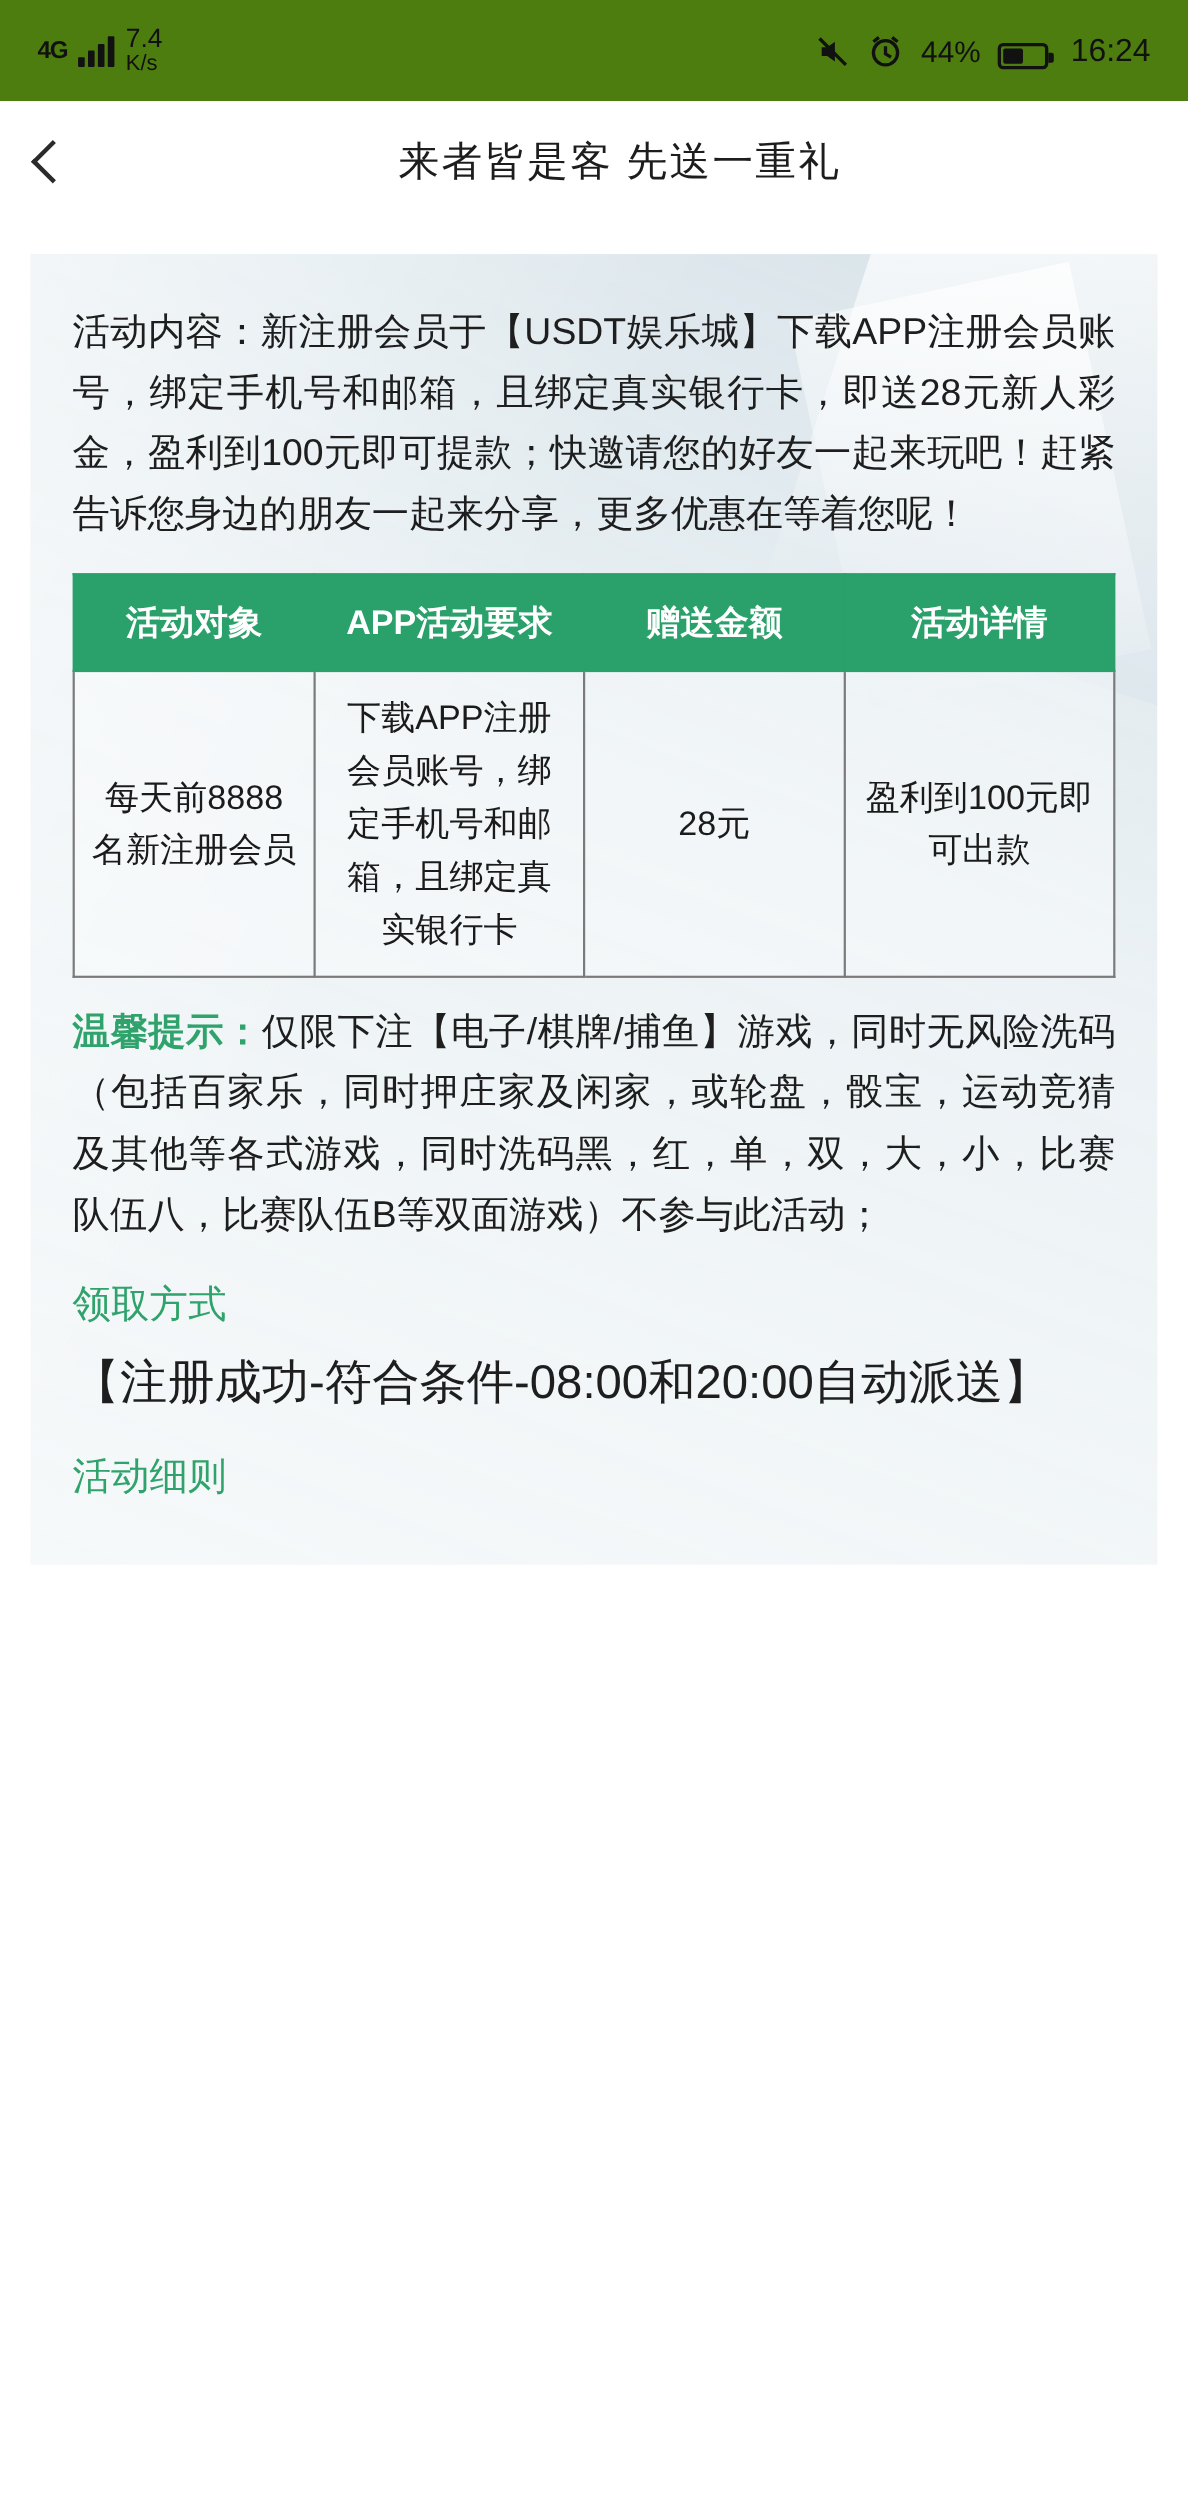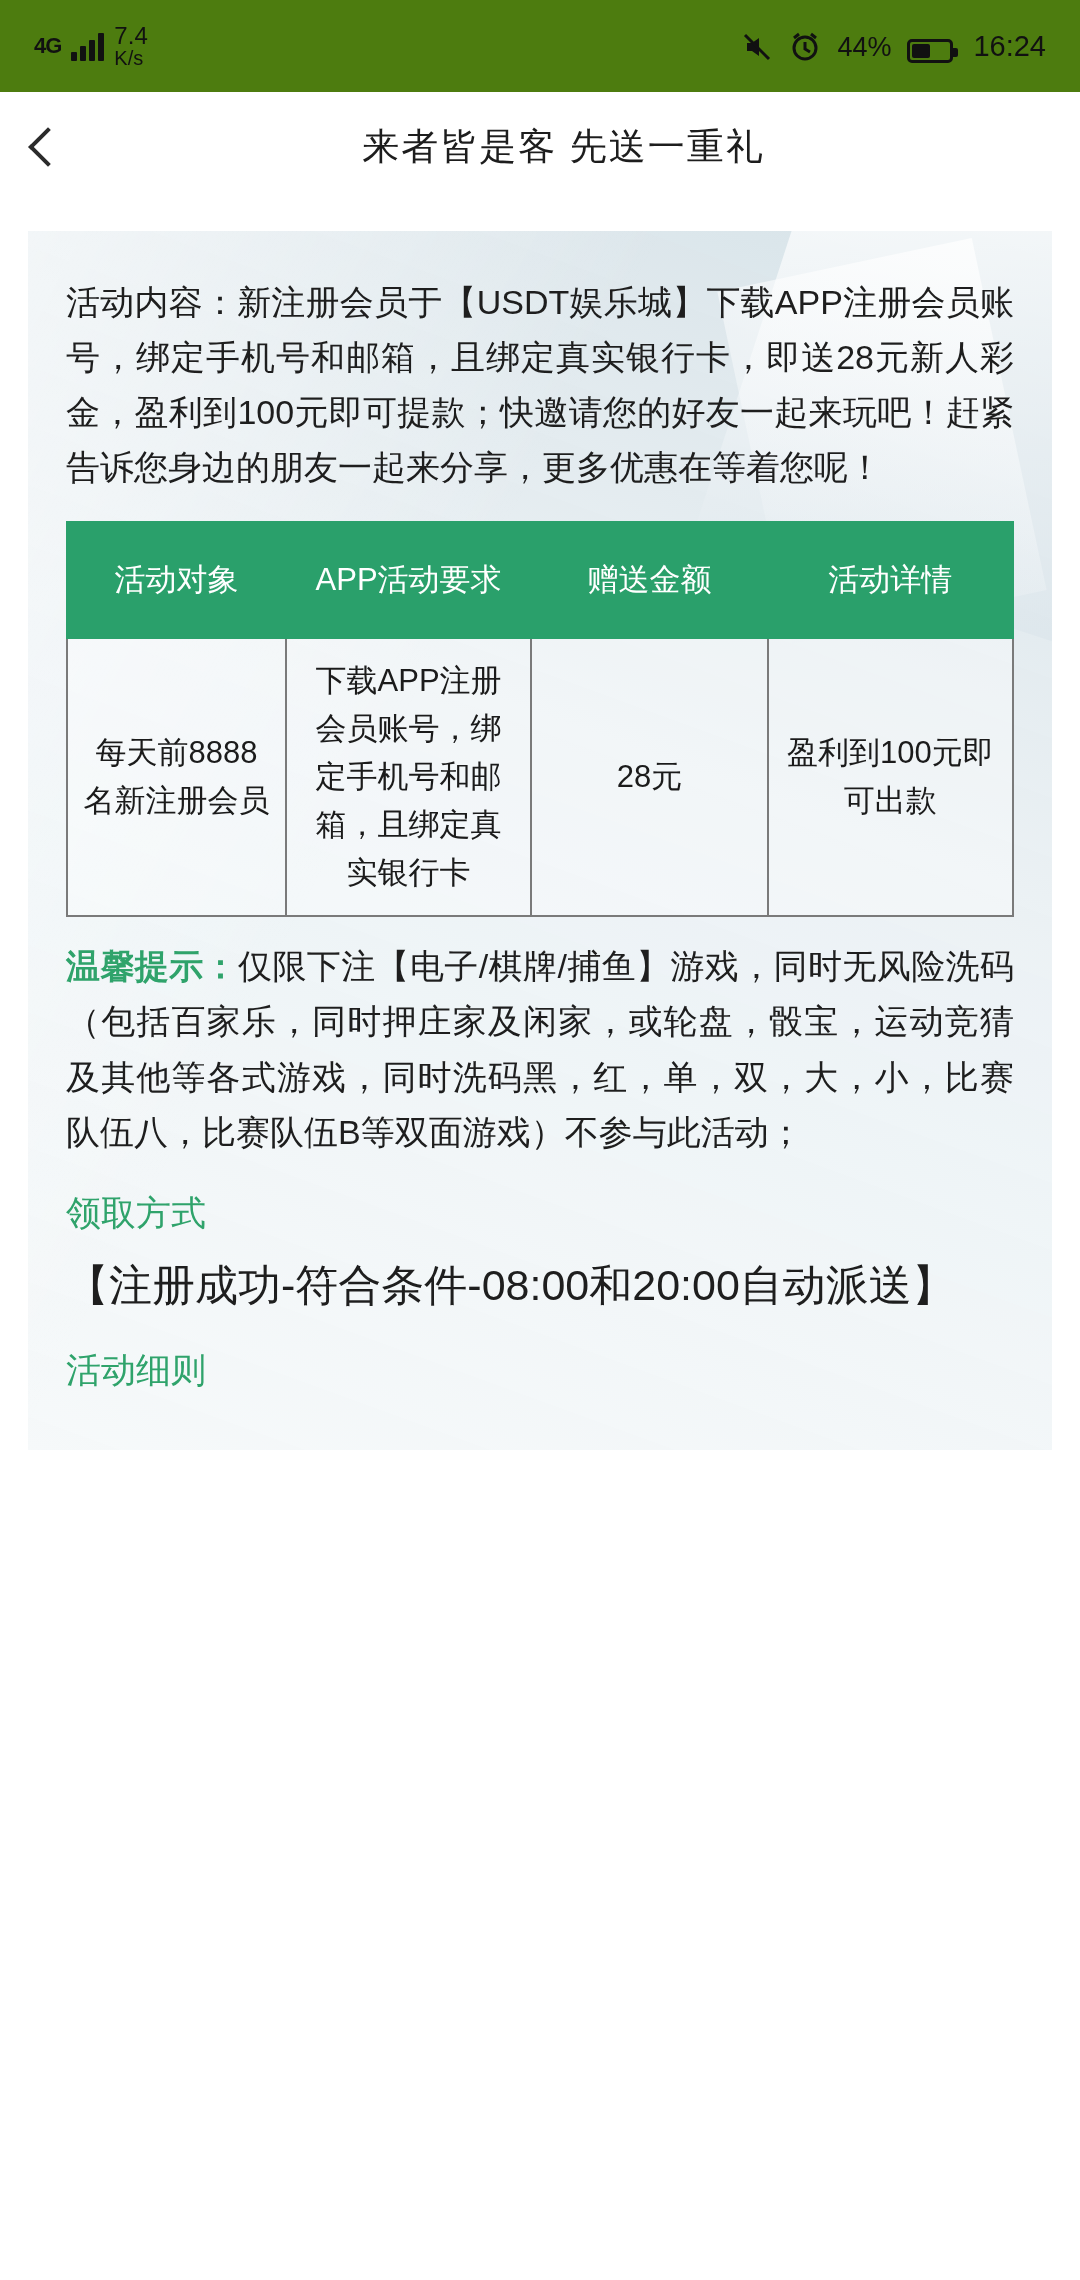--- a/index.html
+++ b/index.html
@@ -187,22 +187,22 @@
     width: 100%;
     border-collapse: collapse;
     margin: 26px 0 22px 0;
     table-layout: fixed;
     background: rgba(255,255,255,0.35);
   }
   table.promo th {
     background: #2aa06b;
     color: #ffffff;
     font-size: 31px;
-    font-weight: normal;
-    padding: 36px 8px;
+    font-weight: bold;
+    padding: 22px 8px;
     border: 2px solid #2aa06b;
     line-height: 1.35;
   }
   table.promo td {
     border: 2px solid #7a7a7a;
     font-size: 31px;
     color: #1b1b1b;
     text-align: center;
     vertical-align: middle;
     padding: 18px 14px;

